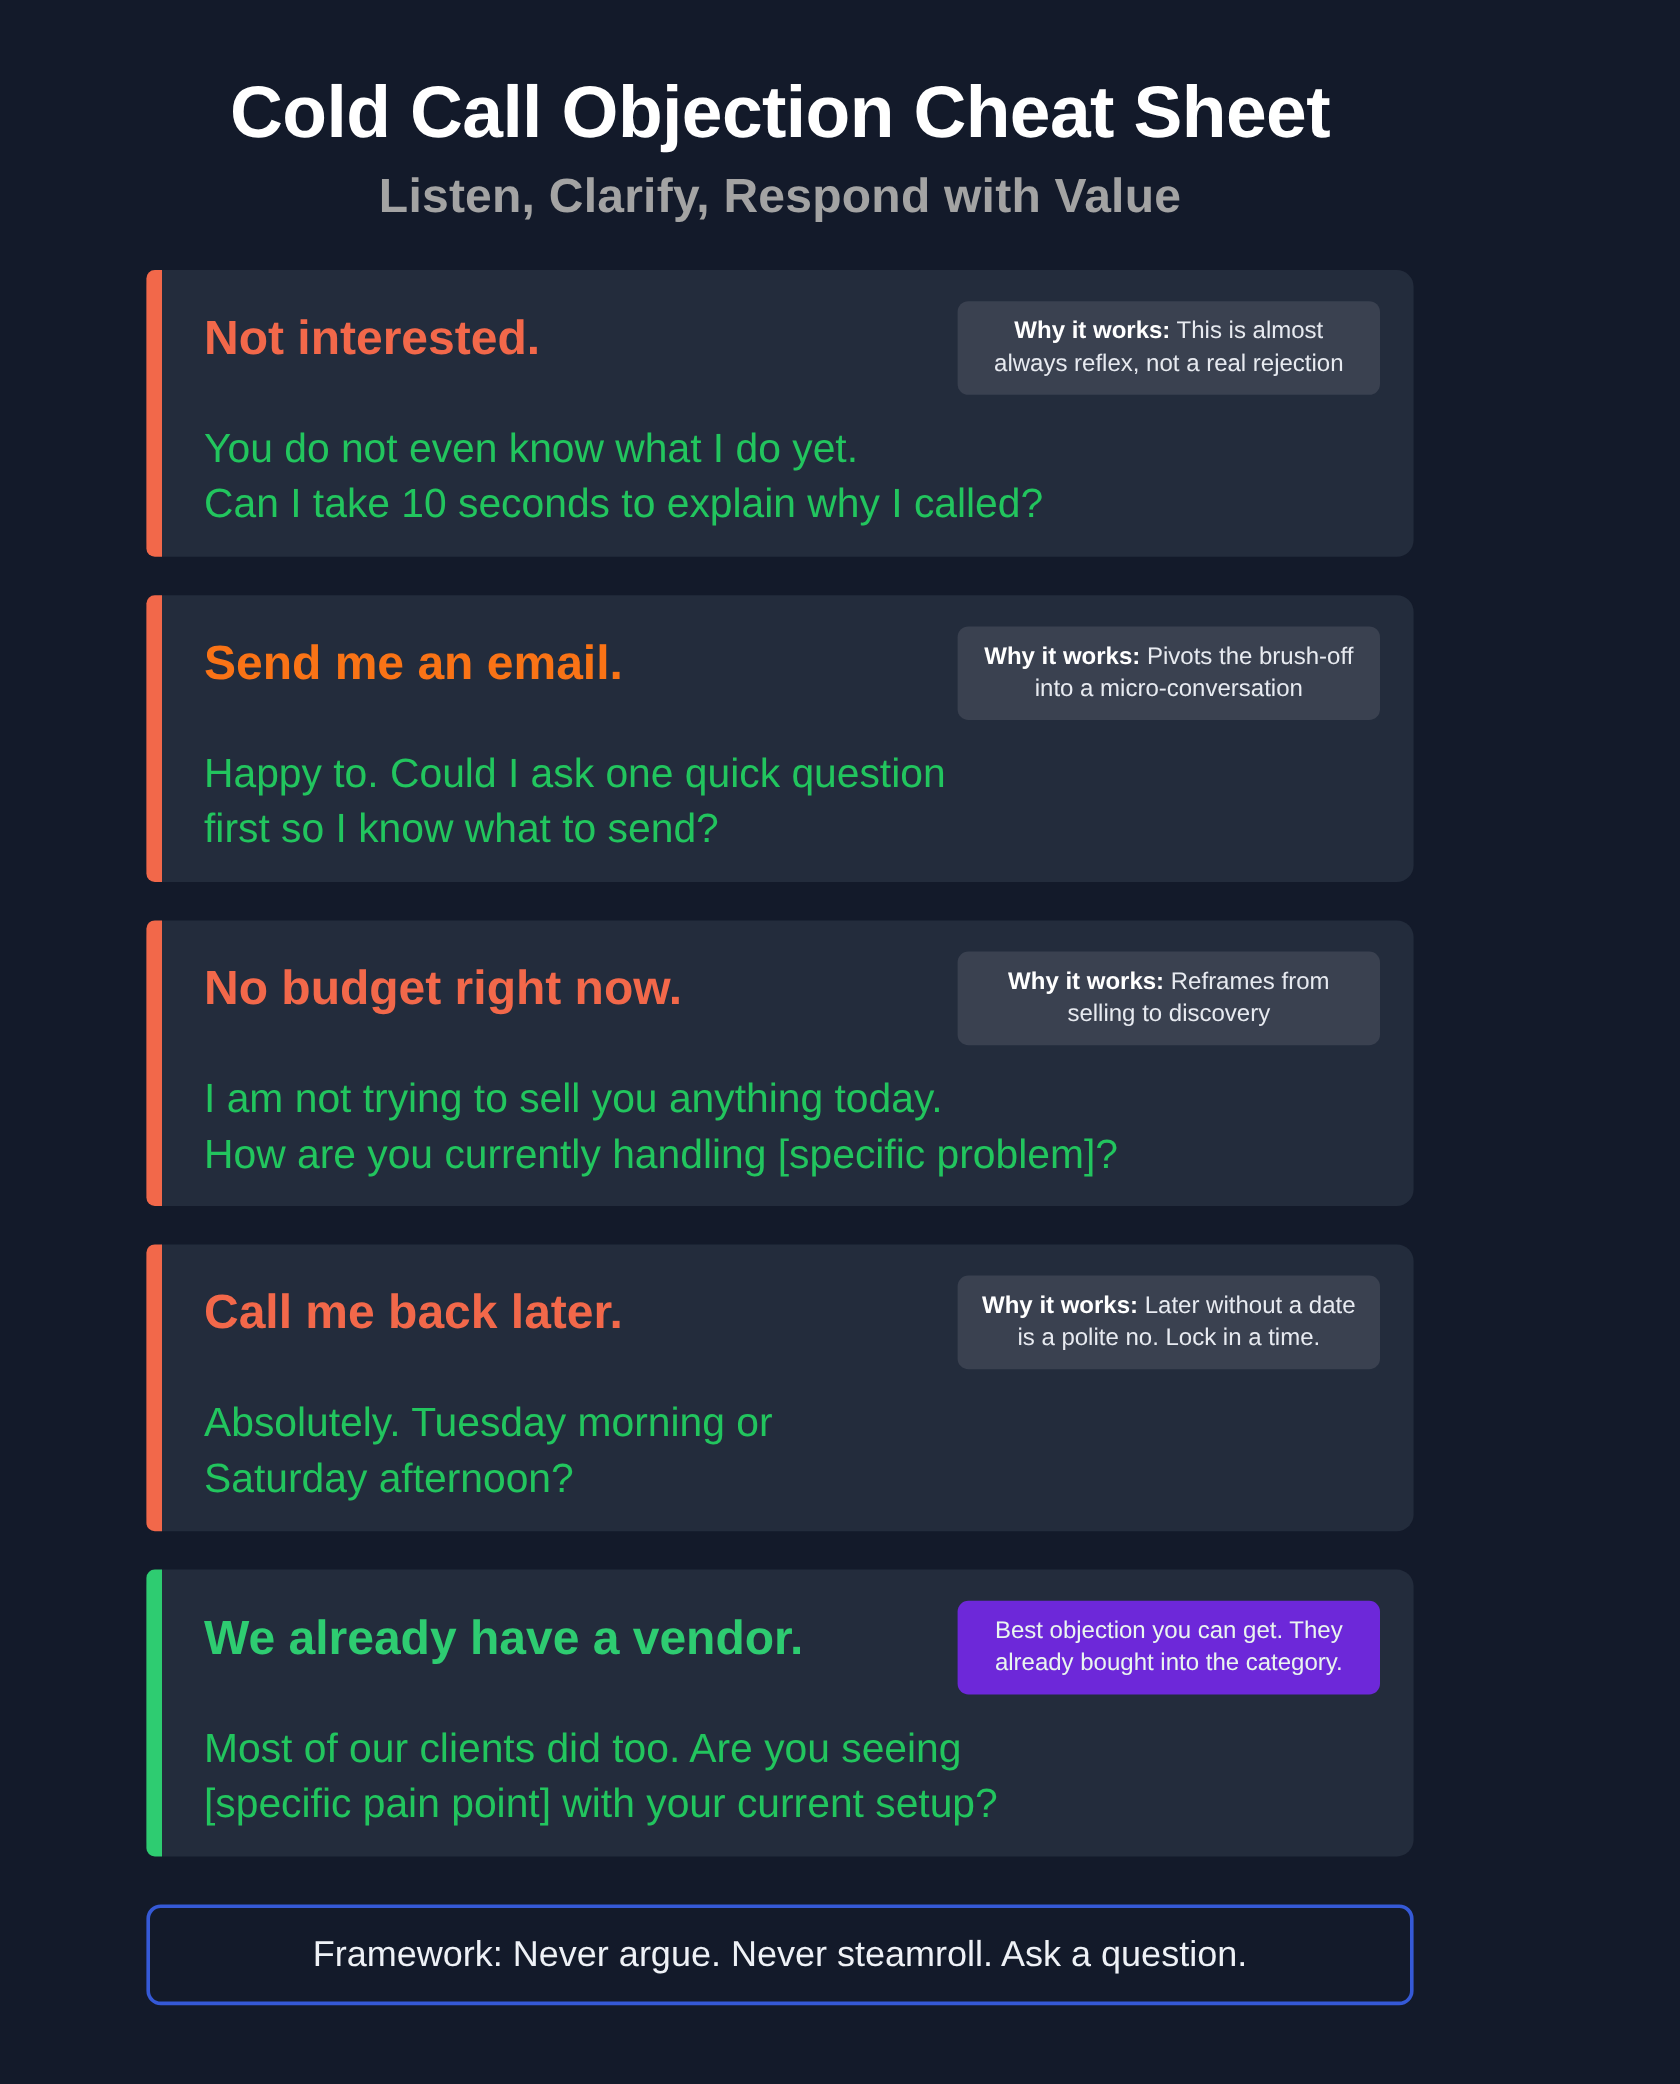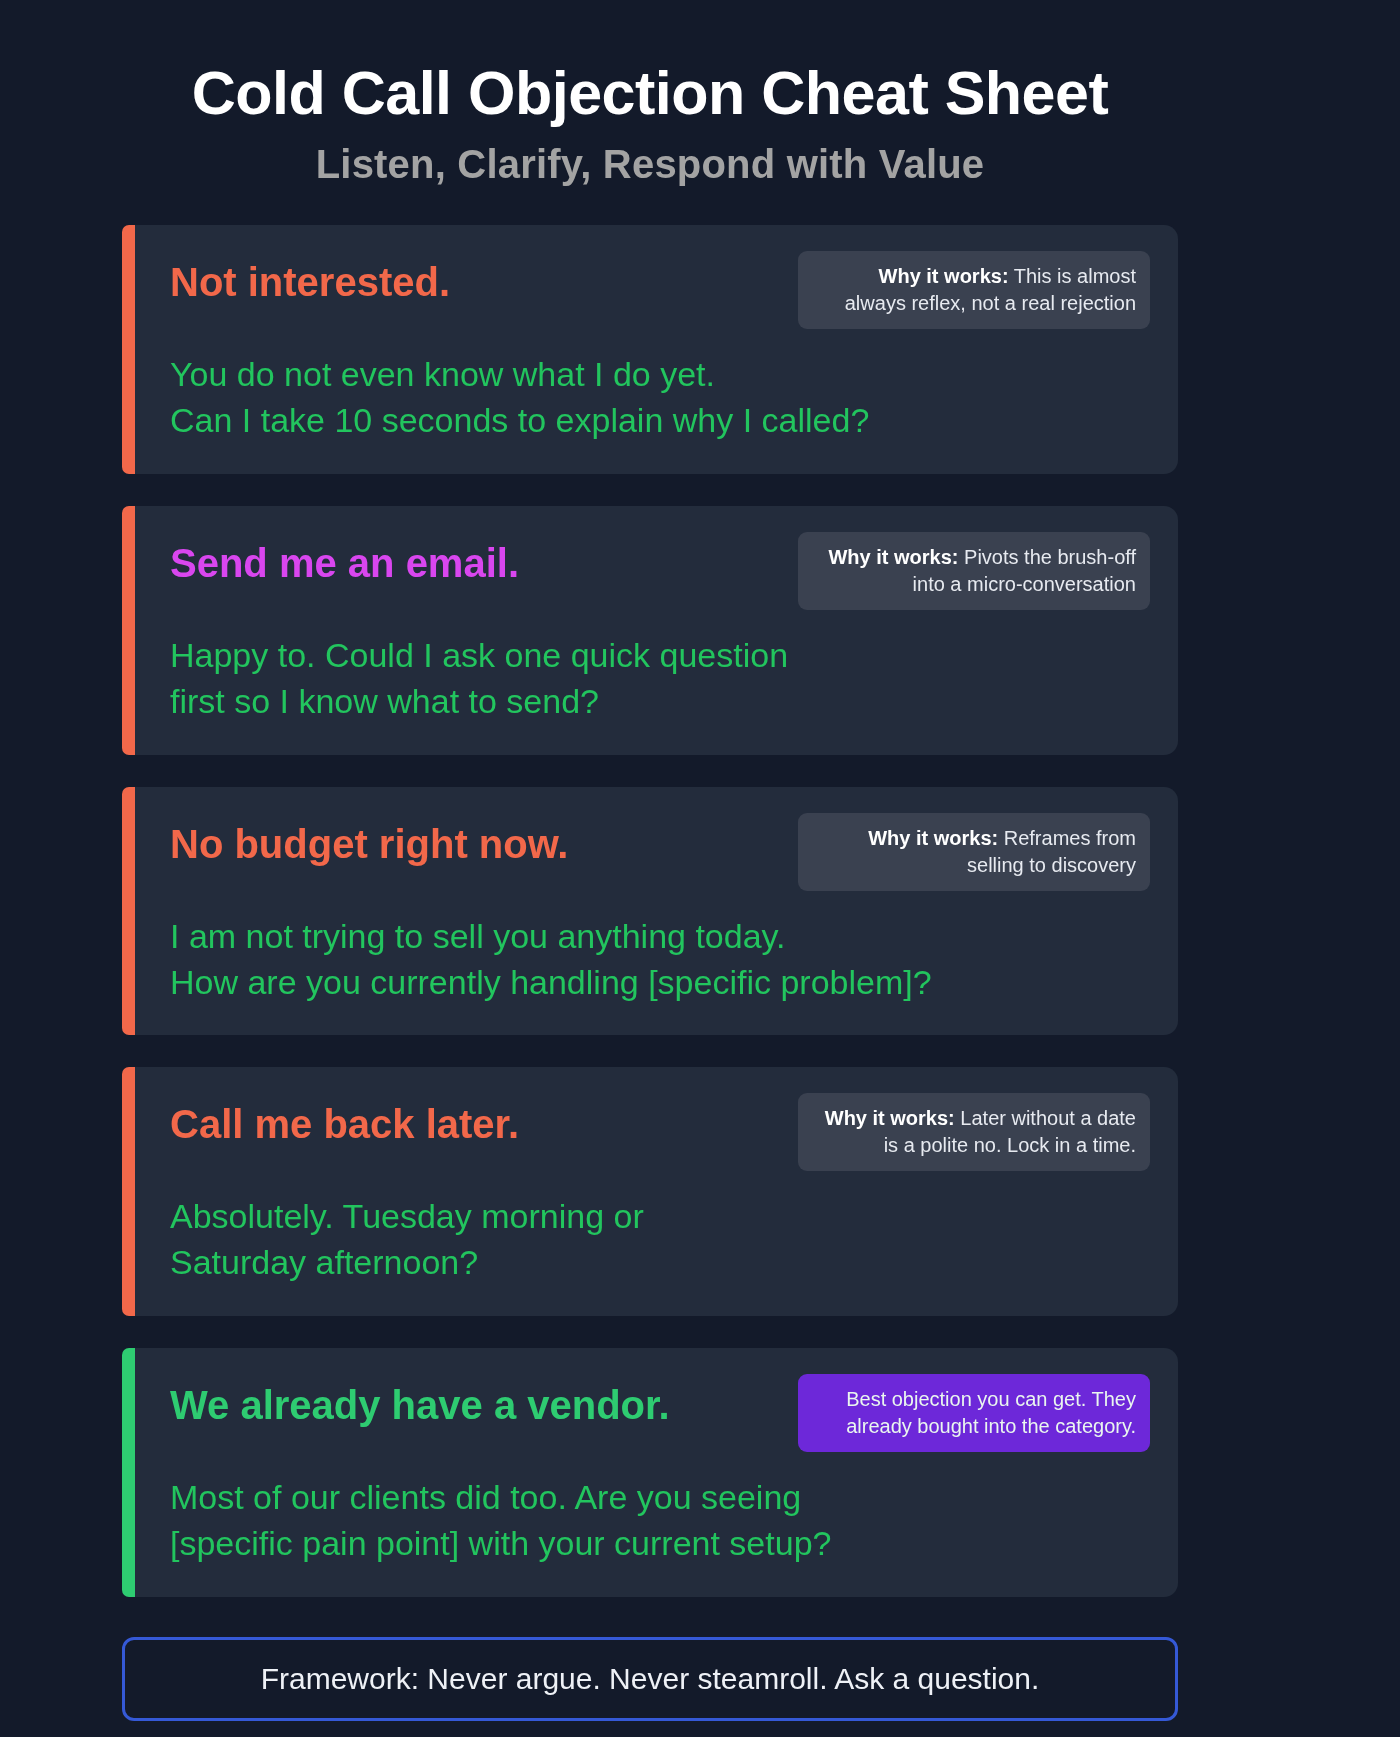--- a/index.html
+++ b/index.html
@@ -37,21 +37,21 @@
   .cards {
     margin-top: 38px;
     display: flex;
     flex-direction: column;
     gap: 32px;
   }
   .card {
     position: relative;
     background: #232c3c;
     border-radius: 14px;
-    padding: 26px 28px 30px 48px;
+    padding: 26px 28px 20px 48px;
     min-height: 220px;
   }
   .card .accent {
     position: absolute;
     left: 0;
     top: 0;
     bottom: 0;
     width: 13px;
     border-radius: 7px 0 0 7px;
   }
@@ -70,21 +70,21 @@
   }
   .why {
     background: #3a4150;
     border-radius: 9px;
     padding: 12px 14px;
     color: #e7eaf0;
     font-size: 20px;
     line-height: 1.35;
     max-width: 352px;
     min-width: 330px;
-    text-align: right;
+    text-align: center;
     flex: 0 0 auto;
   }
   .why b { font-weight: bold; color: #ffffff; }
   .why.green {
     background: #6d28d9;
     color: #eaf6ef;
   }
   .response {
     color: #22c55e;
     font-size: 34px;
@@ -116,21 +116,21 @@
         <div class="card-head">
           <div class="objection" style="color: rgb(242, 104, 74);">Not interested.</div>
           <div class="why"><b>Why it works:</b><span> This is almost always reflex, not a real rejection</span></div>
         </div>
         <div class="response">You do not even know what I do yet.
 Can I take 10 seconds to explain why I called?</div>
       </div>
       <div class="card">
         <div class="accent" style="background: rgb(242, 104, 74);"></div>
         <div class="card-head">
-          <div class="objection" style="color: #d946ef;">Send me an email.</div>
+          <div class="objection" style="color: #f97316;">Send me an email.</div>
           <div class="why"><b>Why it works:</b><span> Pivots the brush-off into a micro-conversation</span></div>
         </div>
         <div class="response">Happy to. Could I ask one quick question
 first so I know what to send?</div>
       </div>
       <div class="card">
         <div class="accent" style="background: rgb(242, 104, 74);"></div>
         <div class="card-head">
           <div class="objection" style="color: rgb(242, 104, 74);">No budget right now.</div>
           <div class="why"><b>Why it works:</b><span> Reframes from selling to discovery</span></div>

